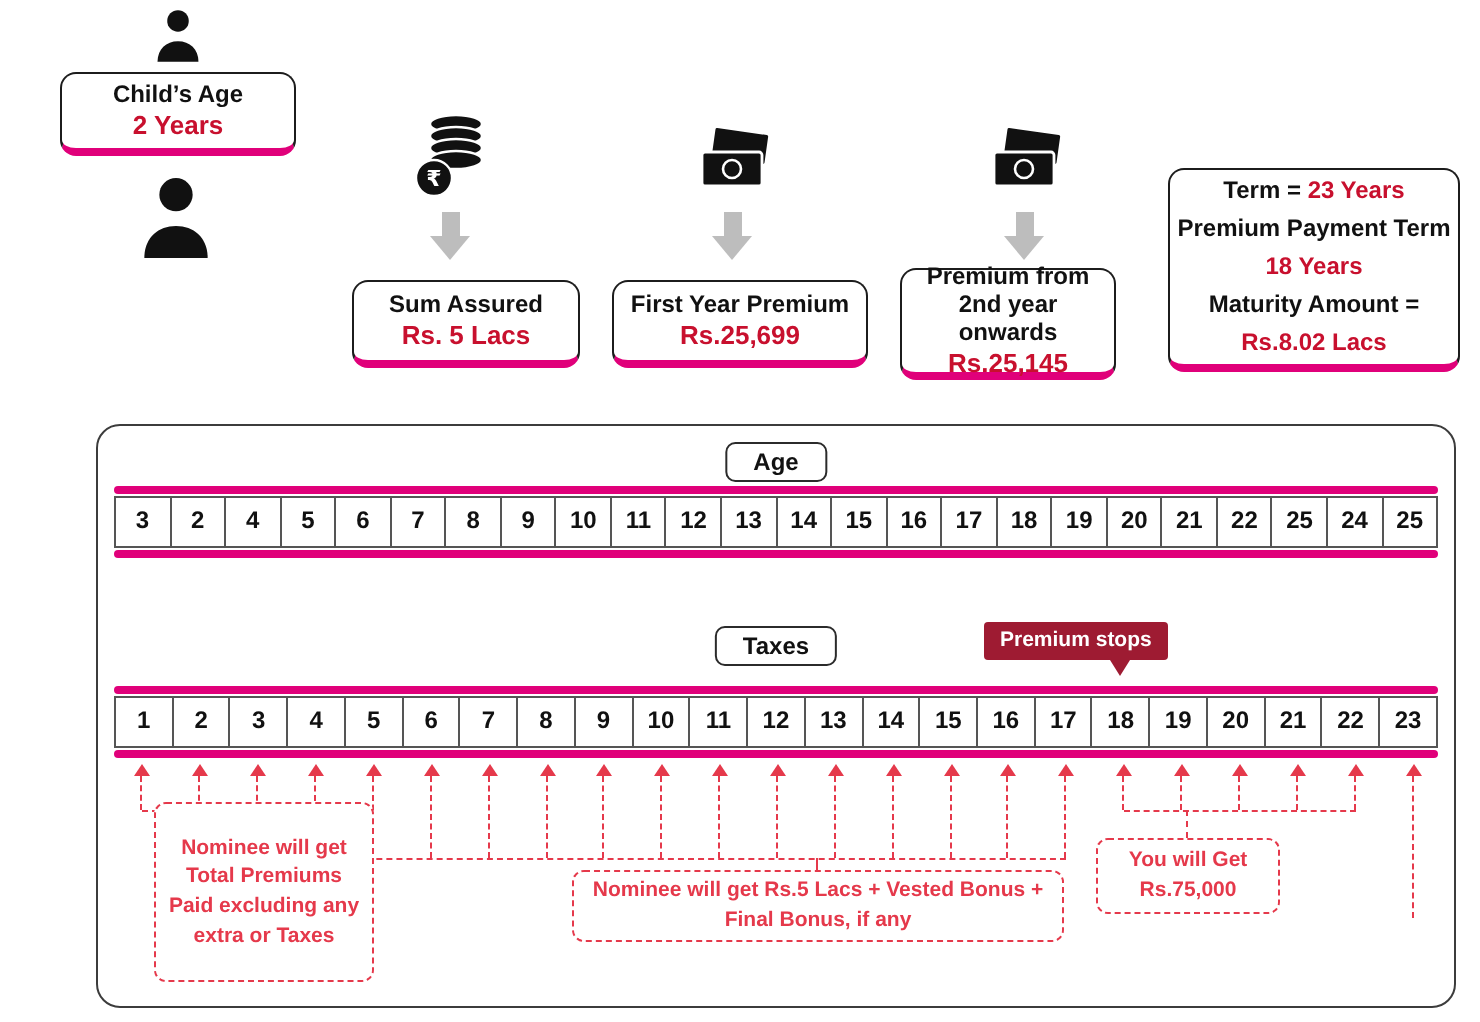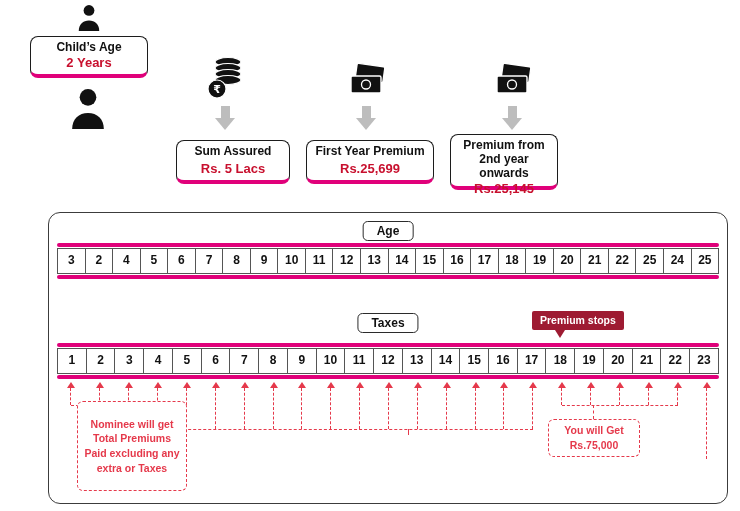--- a/index.html
+++ b/index.html
@@ -7,21 +7,21 @@
     --badge_red:#9e1b32; --arrow_gray:#bdbdbd;
   }
   html,body{margin:0;padding:0;background:#fff;}
   .page{position:relative;width:740px;height:511px;background:#fff;overflow:hidden;
         font-family:"Liberation Sans","DejaVu Sans",sans-serif;}
   .abs{position:absolute;}
 
   
   .box{position:absolute;background:#fff;border:1.3px solid #1c1c1c;
        border-bottom:4px solid var(--magenta);border-radius:8px;
-       display:flex;flex-direction:column;justify-content:space-between;align-items:center;
+       display:flex;flex-direction:column;justify-content:center;align-items:center;
        text-align:center;padding:3px 4px;box-sizing:border-box;}
   .box .lbl{font-weight:bold;font-size:12px;color:#111;line-height:1.18;}
   .box .val{font-weight:bold;font-size:13px;color:var(--value_red);line-height:1.25;margin-top:1px;}
   .term-box{position:absolute;background:#fff;border:1.3px solid #1c1c1c;
        border-bottom:4px solid var(--magenta);border-radius:8px;
        display:flex;flex-direction:column;justify-content:center;text-align:center;
        padding:4px 2px;box-sizing:border-box;}
   .term-line{font-size:12px;font-weight:bold;color:#111;line-height:1.6;}
   .red{color:var(--value_red);}
 
@@ -132,20 +132,27 @@
   </div>
   <div class="garrow" style="left:502px;top:106px;">
     <div class="stem"></div>
       <div class="head"></div>
   </div>
   <div class="box" style="left:450px;top:134px;width:108px;height:56px;">
     <div class="lbl">Premium from 2nd year onwards</div>
     <div class="val">Rs.25,145</div>
   </div>
 
+  <div class="term-box" style="left:584px;top:84px;width:146px;height:102px;">
+    <div class="term-line"><span>Term = </span><span class="red">23 Years</span></div>
+    <div class="term-line">Premium Payment Term</div>
+    <div class="term-line red">18 Years</div>
+    <div class="term-line">Maturity Amount =</div>
+    <div class="term-line red">Rs.8.02 Lacs</div>
+  </div>
 
   <div class="panel">
 
     <div class="pill" style="top:8px;">Age</div>
 
     <div class="track" style="top:30px;">
       <div class="bar"></div>
       <div class="cells">
           <span>3</span>
           <span>2</span>
@@ -170,21 +177,21 @@
           <span>22</span>
           <span>25</span>
           <span>24</span>
           <span>25</span>
         </div>
       <div class="bar"></div>
     </div>
 
     <div class="pill" style="top:100px;">Taxes</div>
 
-    <div class="badge" style="left:483px;top:98px;">Premium stops</div>
+    <div class="badge" style="left:443px;top:98px;">Premium stops</div>
     <div class="badge-arrow" style="left:506px;top:117px;"></div>
 
     <div class="track" style="top:130px;">
       <div class="bar"></div>
       <div class="cells">
           <span>1</span>
           <span>2</span>
           <span>3</span>
           <span>4</span>
           <span>5</span>
@@ -259,16 +266,17 @@
         <div class="vline" style="left: 627.696px; top: 175px; height: 17px;"></div>
         <div class="hline" style="left: 513.217px; top: 192px; width: 115.478px;"></div>
         <div class="uarr" style="left: 653.565px; top: 169px;"></div>
         <div class="vline" style="left: 656.565px; top: 175px; height: 71px;"></div>
         <div class="vline" style="left: 79.1739px; top: 192px; height: 6px;"></div>
         <div class="vline" style="left: 359px; top: 216px; height: 6px;"></div>
         <div class="vline" style="left: 544px; top: 192px; height: 14px;"></div>
       </div>
 
     <div class="callout" style="left:28px;top:188px;width:110px;height:90px;">Nominee will get Total Premiums Paid excluding any extra or Taxes</div>
+    <div class="callout" style="left:237px;top:222px;width:246px;height:36px;">Nominee will get Rs.5 Lacs + Vested Bonus + Final Bonus, if any</div>
     <div class="callout" style="left:499px;top:206px;width:92px;height:38px;">You will Get Rs.75,000</div>
   </div>
 
 </div>
 
 </body></html>

